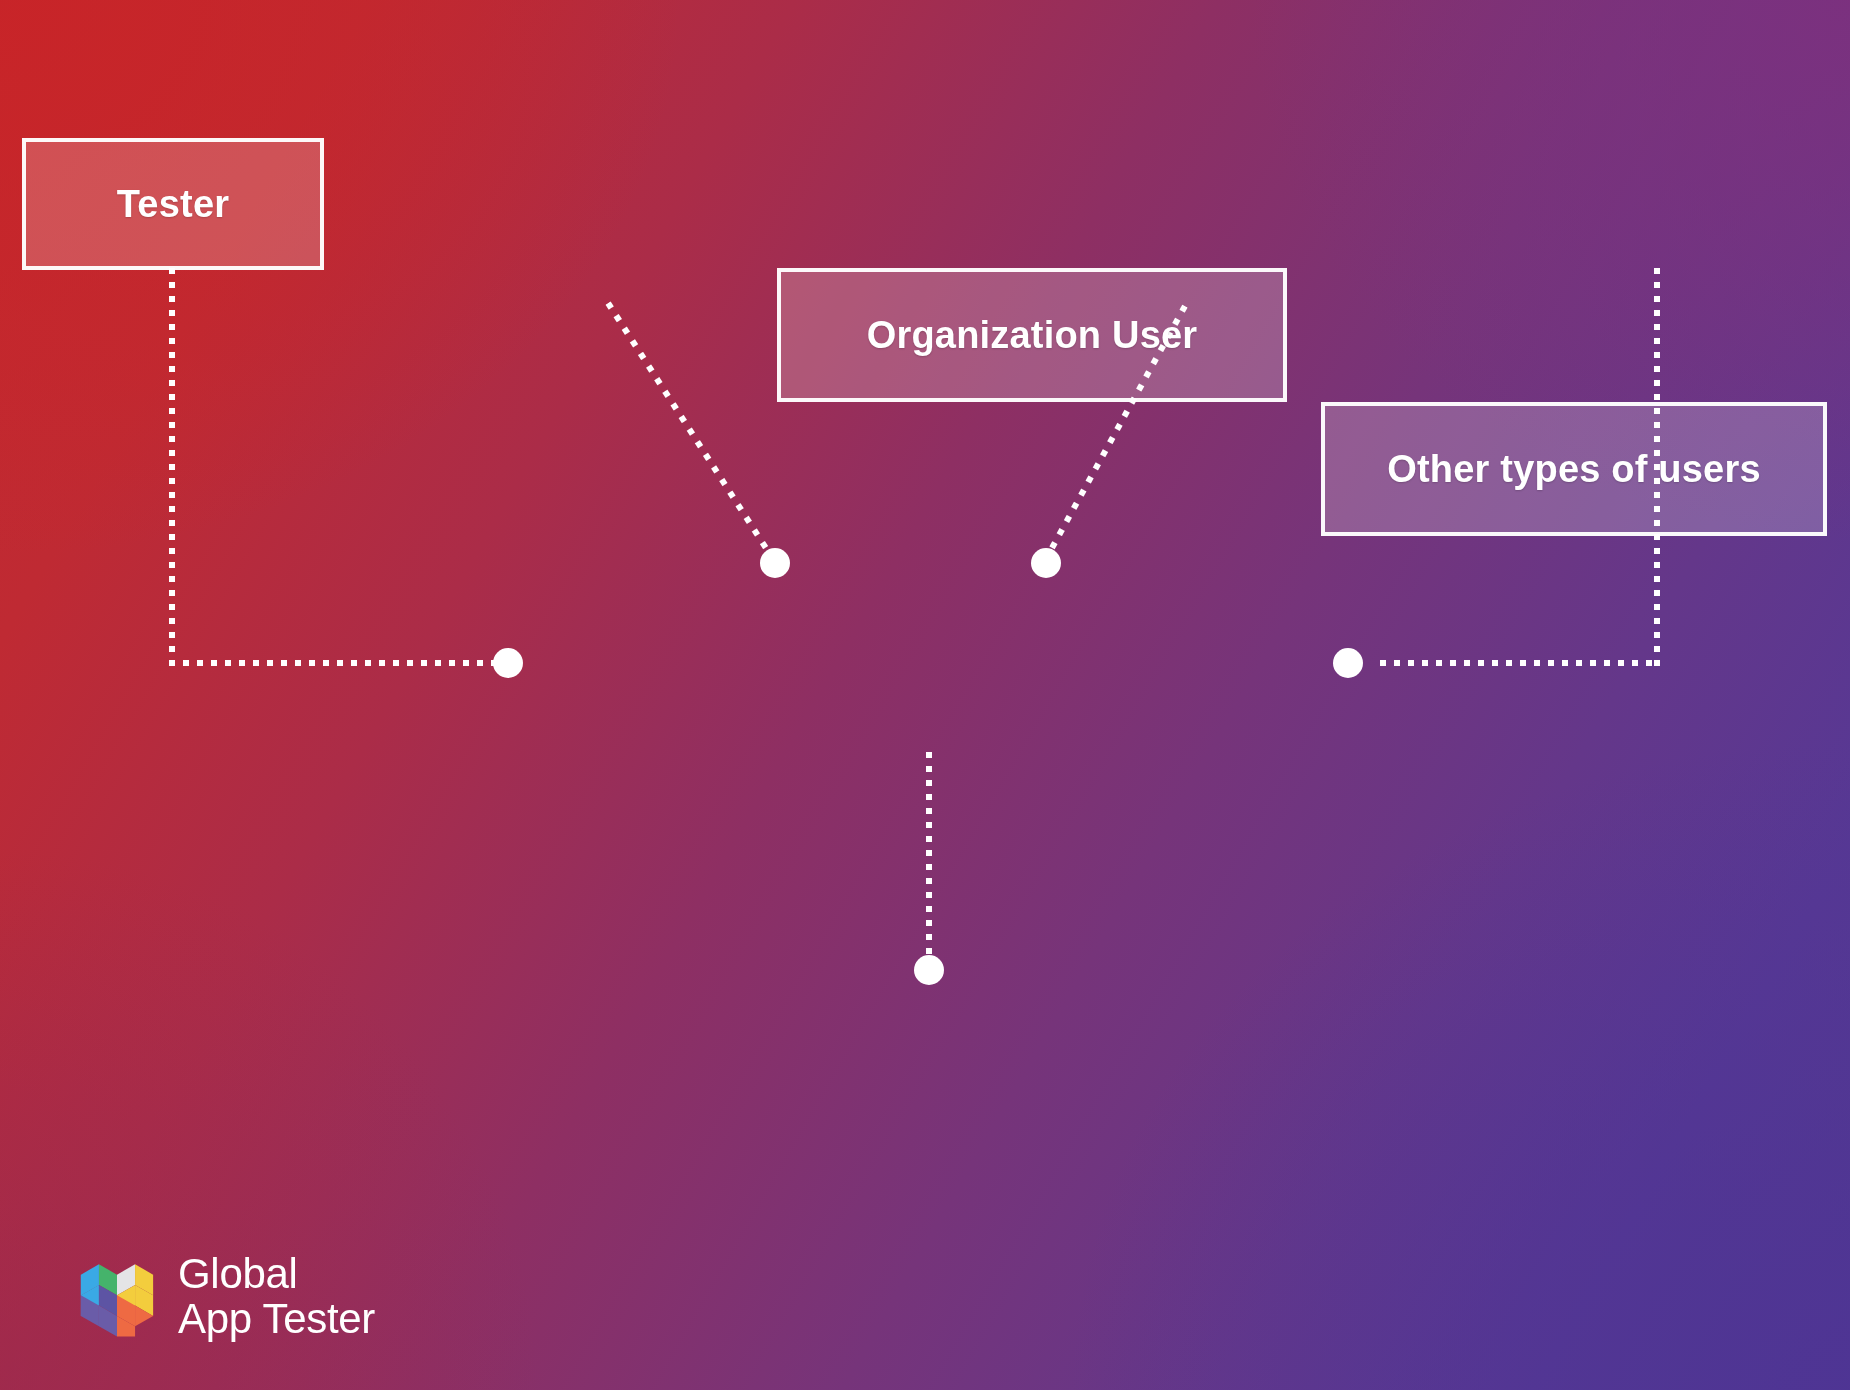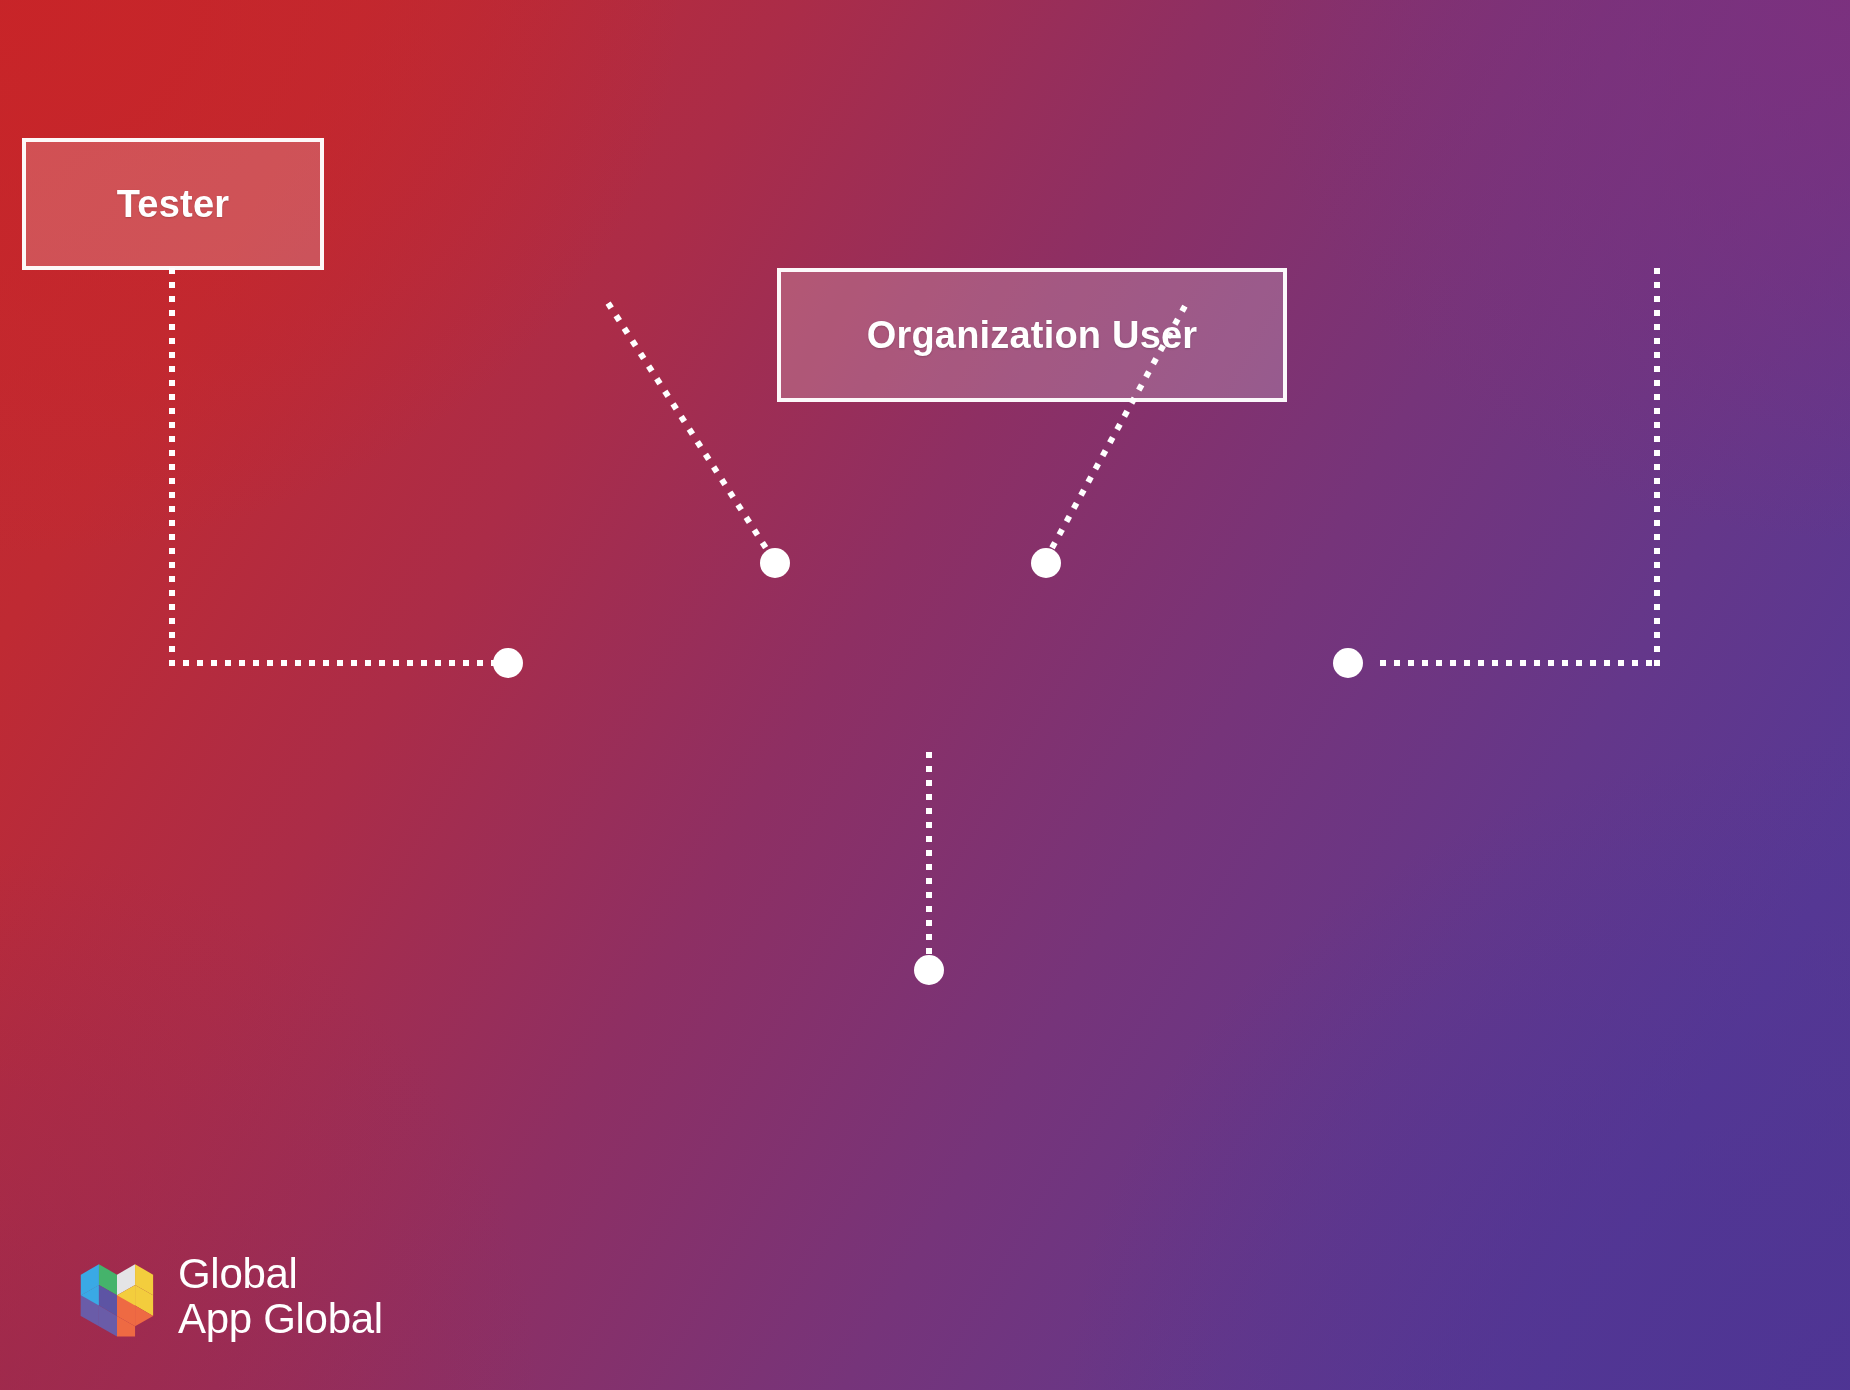--- a/index.html
+++ b/index.html
@@ -142,20 +142,23 @@
 
   <div class="node top" style="left:22px; top:138px; width:302px; height:132px;">
     <span>Tester</span>
   </div>
 
 
   <div class="node top" style="left:777px; top:136px; width:510px; height:134px;">
     <span>Organization User</span>
   </div>
 
+  <div class="node top" style="left:1321px; top:136px; width:506px; height:134px;">
+    <span>Other types of users</span>
+  </div>
 
 
   <div id="logo">
     <span class="mark">
       <svg viewBox="0 0 100 100" width="86" height="86" aria-hidden="true">
 
         <g>
           <polygon points="29,12 50,24 50,48 29,36" fill="#45b36b"></polygon>
           <polygon points="29,12 50,24 50,24 29,12" fill="#45b36b"></polygon>
           <polygon points="8,24 29,12 29,36 8,48" fill="#3aa9e5"></polygon>
@@ -180,17 +183,17 @@
           <polygon points="50,48 71,60 71,84 50,72" fill="#ee6a43"></polygon>
           <polygon points="50,72 71,84 71,96 50,96" fill="#ee6a43"></polygon>
           <polygon points="71,60 92,72 71,84 71,60" fill="#ee6a43"></polygon>
         </g>
 
         <polygon points="29,84 50,96 50,96 29,84" fill="#6a5ca8"></polygon>
       </svg>
     </span>
     <span class="wordmark">
       <div>Global</div>
-      <div>App Global</div>
+      <div>App Tester</div>
     </span>
   </div>
 
 </div>
 
 </body></html>

